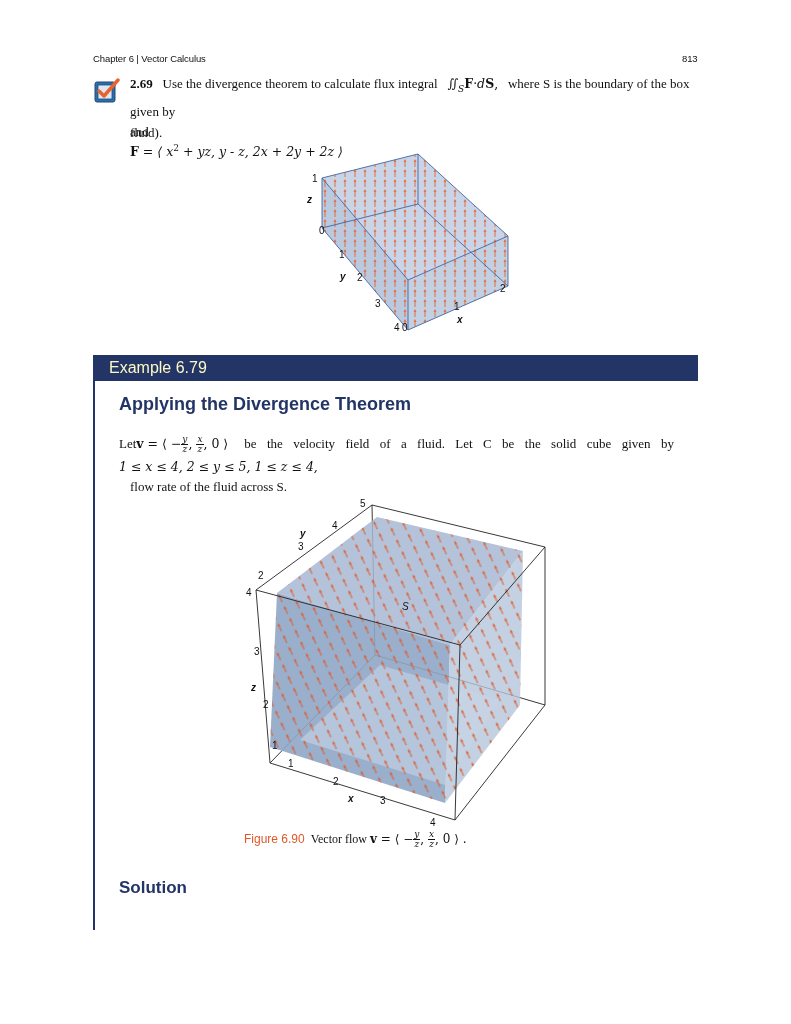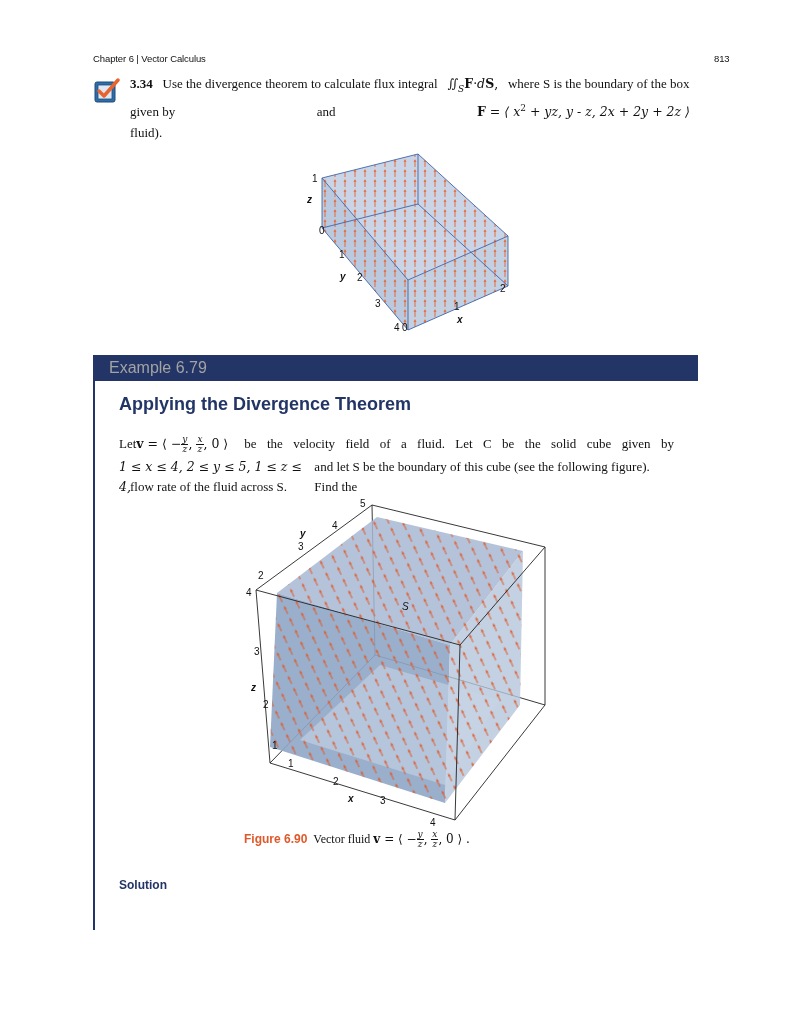--- a/index.html
+++ b/index.html
@@ -14,53 +14,53 @@
     .ex-num { font-weight: bold; }
     .m { font-family: "DejaVu Serif", serif; font-size: 12.5px; }
     .mi { font-style: italic; }
     .bold { font-weight: bold; }
     sup { font-size: 9px; vertical-align: 5px; line-height: 0; }
     .frac { display: inline-block; vertical-align: middle; text-align: center; font-size: 9px; line-height: 9px; font-style: italic; }
     .frac span { display: block; }
     .frac .num { border-bottom: 1px solid #111; padding: 0 1px; }
 
     .example-bar { left: 93px; top: 355px; width: 605px; height: 26px; background: #233566; }
-    .example-bar .t { position: absolute; left: 16px; top: 4px; font-family: "Liberation Sans", sans-serif; font-size: 16px; color: #a3a3a3; }
+    .example-bar .t { position: absolute; left: 16px; top: 4px; font-family: "Liberation Sans", sans-serif; font-size: 16px; color: #fef9c3; }
     .example-rule { left: 93px; top: 381px; width: 2px; height: 549px; background: #233566; }
     .ex-heading { left: 119px; top: 394px; font-family: "Liberation Sans", sans-serif; font-weight: bold; font-size: 18px; color: #233566; }
-    .solution { left: 119px; top: 878px; font-family: "Liberation Sans", sans-serif; font-weight: bold; font-size: 12px; color: #233566; }
+    .solution { left: 119px; top: 878px; font-family: "Liberation Sans", sans-serif; font-weight: bold; font-size: 17px; color: #233566; }
 
     .caption { top: 830px; left: 244px; font-size: 12px; color: #111; }
-    .caption .fig-label { font-family: "Liberation Sans", sans-serif; font-weight: bold; color: #e0582a; font-size: 12px; }
+    .caption .fig-label { font-family: "Liberation Sans", sans-serif; font-weight: normal; color: #e0582a; font-size: 12px; }
     .caption .rest { font-family: "Liberation Serif", serif; }
 
     .axis-label { font-family: "Liberation Sans", sans-serif; font-size: 10px; fill: #111; }
     .axis-var { font-family: "Liberation Sans", sans-serif; font-size: 10px; font-style: italic; font-weight: bold; fill: #111; }
   </style>
 </head>
 <body>
 
 <div class="abs running-head sans" style="left:93px;">Chapter 6 | Vector Calculus</div>
-<div class="abs running-head sans" style="left:714px;">813</div>
+<div class="abs running-head sans" style="left:682px;">813</div>
 
 <div class="abs exercise-icon">
   <svg width="26" height="26" viewBox="0 0 26 26">
     <rect x="1" y="4" width="20" height="20" rx="2" fill="#2d6fa8" stroke="#1d4b7a" stroke-width="1"></rect>
     <rect x="4" y="7" width="14" height="14" fill="#dfe8f2" stroke="#1d4b7a" stroke-width="0.8"></rect>
     <path d="M5 13 L10 18 L24 2" fill="none" stroke="#e8632e" stroke-width="3.5" stroke-linecap="round" stroke-linejoin="round"></path>
   </svg>
 </div>
 
 <div class="abs ex-text" style="left:130px; top:74px; width:560px;">
-  <span class="ex-num">3.34</span>&nbsp;&nbsp;
+  <span class="ex-num">2.69</span>&nbsp;&nbsp;
   <span>Use the divergence theorem to calculate flux integral</span>&nbsp;&nbsp;
   <span class="m"><span class="mi">∬</span><sub class="mi" style="font-size:9px;">S</sub><span class="bold">F</span><span>·</span><span class="mi">d</span><span class="bold">S</span><span>,</span></span>&nbsp;&nbsp;
   <span>where S is the boundary of the box</span>
 </div>
-<div class="abs ex-text" style="left:130px; top:102px; width:560px; display:flex; justify-content:space-between;">
+<div class="abs ex-text" style="left:130px; top:102px; width:560px; display:flex; justify-content:space-between;flex-direction:column;">
   <span>given by</span>
   <span>and</span>
   <span class="m"><span class="bold">F</span> <span class="mi">= ⟨ x</span><sup>2</sup> <span class="mi">+ yz, y - z, 2x + 2y + 2z ⟩</span></span>
 </div>
 <div class="abs ex-text" style="left:130px; top:123px;">fluid).</div>
 
 <div class="abs" style="left:300px; top:148px;">
   <svg width="220" height="190" viewBox="0 0 220 190">
     <defs>
       <pattern id="arrowsA" width="10" height="10" patternUnits="userSpaceOnUse">
@@ -105,23 +105,22 @@
   <span class="t">Example 6.79</span>
 </div>
 <div class="abs example-rule"></div>
 <div class="abs ex-heading">Applying the Divergence Theorem</div>
 
 <div class="abs ex-text" style="left:119px; top:434px; width:555px; display:flex; justify-content:space-between; align-items:center;">
   <span>Let</span>
   <span class="m"><span class="bold">v</span> <span>= ⟨ −</span><span class="frac"><span class="num">y</span><span>z</span></span><span>,</span> <span class="frac"><span class="num">x</span><span>z</span></span><span>, 0 ⟩</span></span>
   <span style="flex:1; margin-left:16px; text-align:justify; text-align-last:justify;">be the velocity field of a fluid. Let C be the solid cube given by</span>
 </div>
-<div class="abs ex-text" style="left:119px; top:457px; width:555px; display:flex; justify-content:space-between;">
+<div class="abs ex-text" style="left:119px; top:457px; width:555px; display:flex; justify-content:space-between;text-align:right;">
   <span class="m mi">1 ≤ x ≤ 4, 2 ≤ y ≤ 5, 1 ≤ z ≤ 4,</span>
-  <span style="margin-left:8px;">and let S be the boundary of this cube (see the following figure). Find the</span>
 </div>
 <div class="abs ex-text" style="left:130px; top:477px;">flow rate of the fluid across S.</div>
 
 <div class="abs" style="left:240px; top:495px;">
   <svg width="320" height="335" viewBox="0 0 320 335">
     <defs>
       <pattern id="arrowsB" width="13" height="13" patternUnits="userSpaceOnUse" patternTransform="rotate(-25)">
         <line x1="6" y1="11" x2="6" y2="4" stroke="#e05a2a" stroke-width="1.1"></line>
         <path d="M4.5 5.5 L6 2 L7.5 5.5 Z" fill="#e05a2a"></path>
       </pattern>
@@ -165,17 +164,17 @@
     <text class="axis-label" x="93" y="290">2</text>
     <text class="axis-var" x="108" y="307">x</text>
     <text class="axis-label" x="140" y="309">3</text>
     <text class="axis-label" x="190" y="331">4</text>
     <text class="axis-var" style="font-weight:normal;" x="162" y="115">S</text>
   </svg>
 </div>
 
 <div class="abs caption">
   <span class="fig-label">Figure 6.90</span>&nbsp;
-  <span class="rest">Vector fluid</span>
+  <span class="rest">Vector flow</span>
   <span class="m" style="font-size:12px;"><span class="bold">v</span> <span>= ⟨ −</span><span class="frac"><span class="num">y</span><span>z</span></span><span>,</span> <span class="frac"><span class="num">x</span><span>z</span></span><span>, 0 ⟩ .</span></span>
 </div>
 
 <div class="abs solution">Solution</div>
 
 </body></html>

